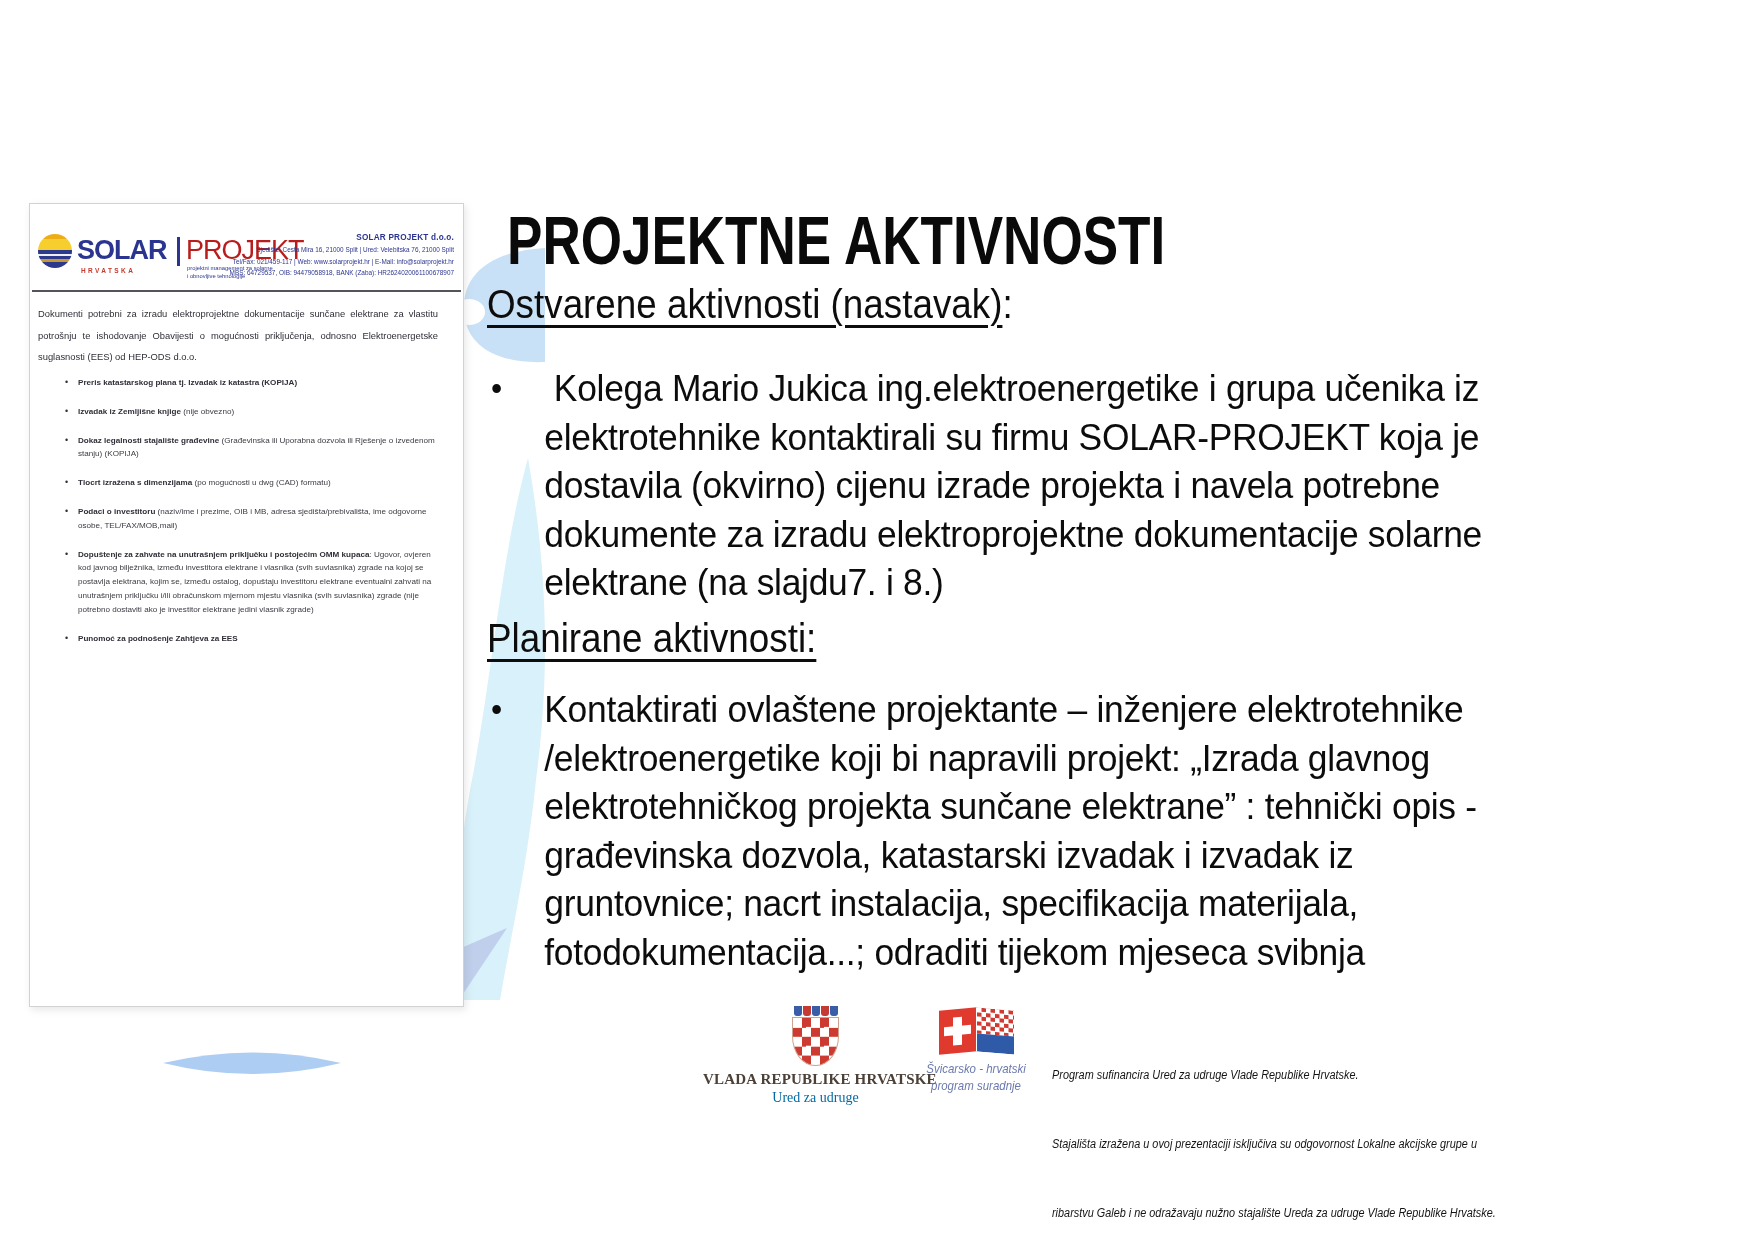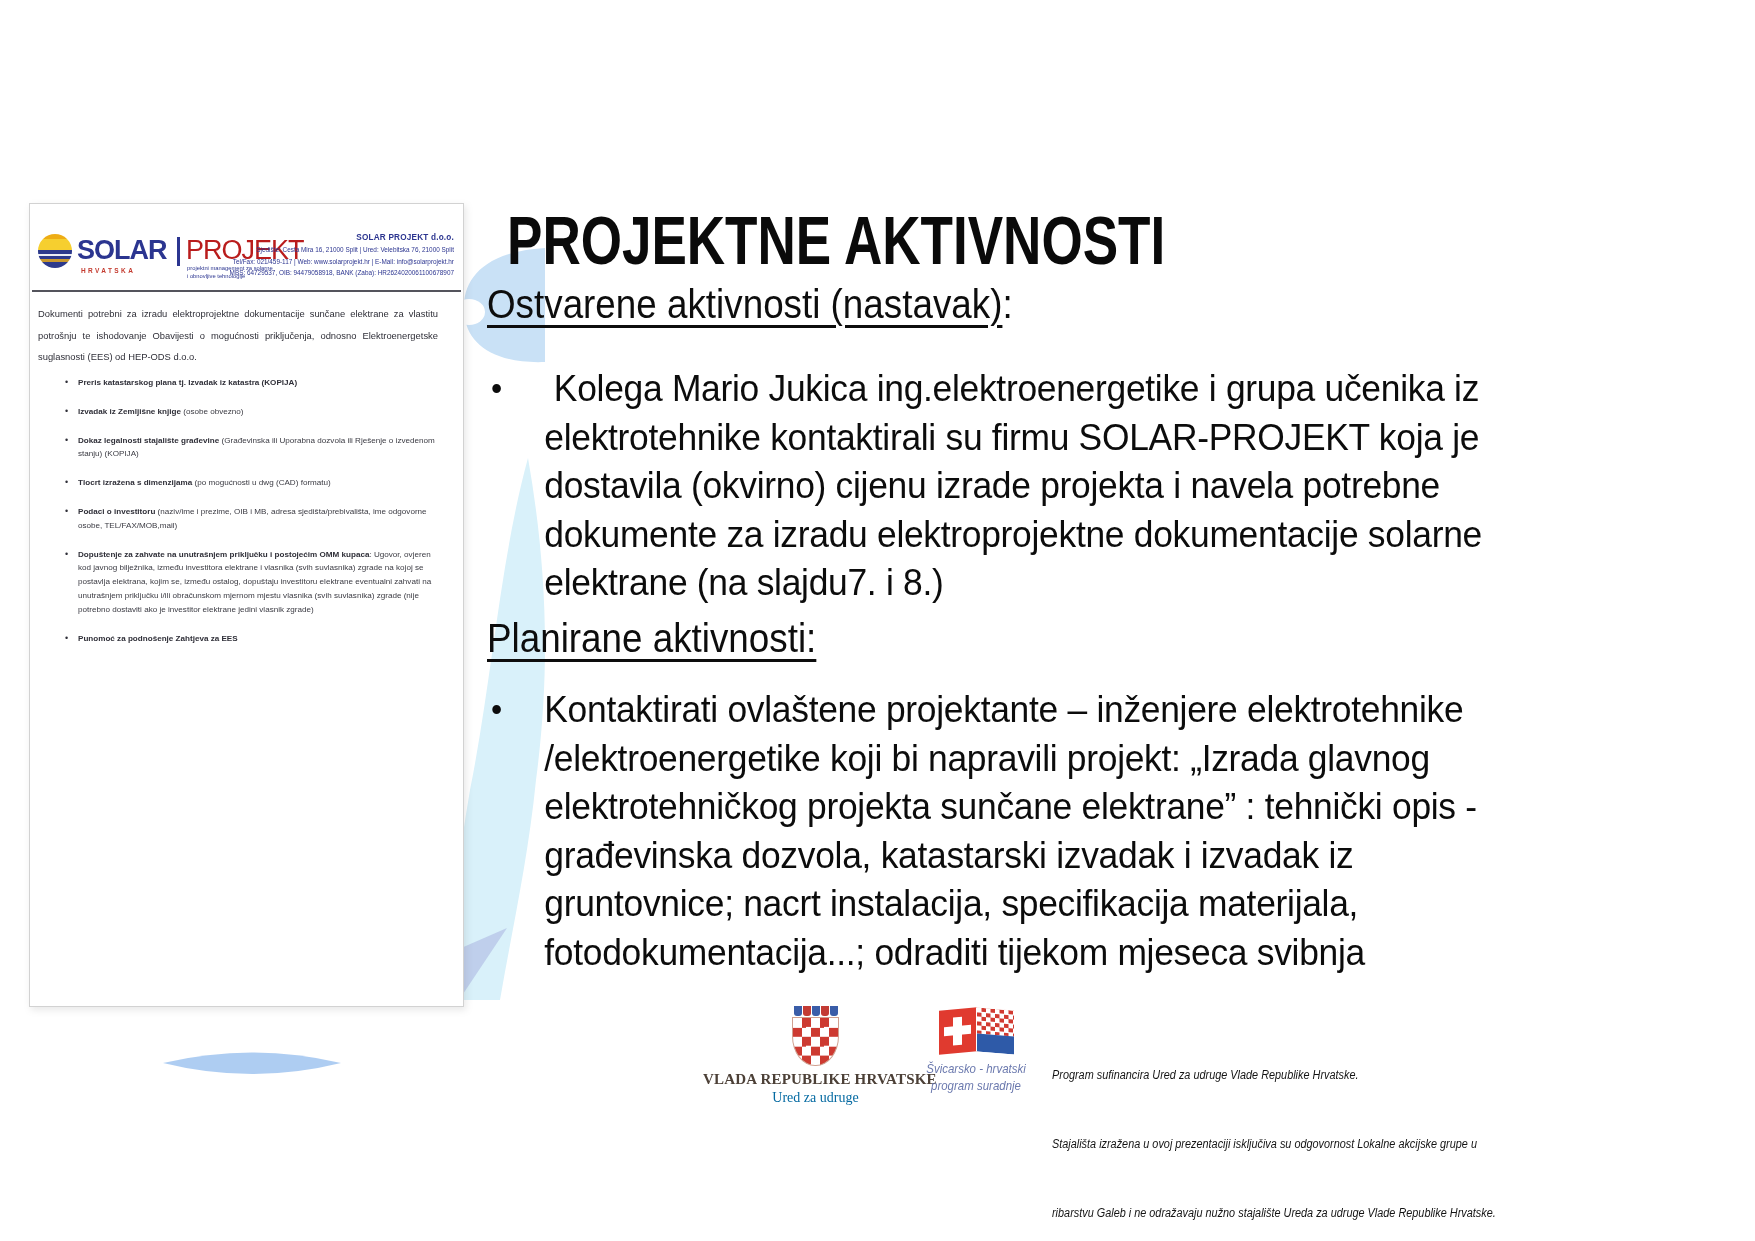--- a/index.html
+++ b/index.html
@@ -91,21 +91,21 @@
     <div class="doc-contact">
       <div class="co">SOLAR PROJEKT d.o.o.</div>
       <div>Sjedište: Cesta Mira 16, 21000 Split | Ured: Velebitska 76, 21000 Split</div>
       <div>Tel/Fax: 021/459-117 | Web: www.solarprojekt.hr | E-Mail: info@solarprojekt.hr</div>
       <div>MBS: 64729537, OIB: 94479058918, BANK (Zaba): HR2624020061100678907</div>
     </div>
     <div class="doc-rule"></div>
     <div class="doc-intro">Dokumenti potrebni za izradu elektroprojektne dokumentacije sunčane elektrane za vlastitu potrošnju te ishodovanje Obavijesti o mogućnosti priključenja, odnosno Elektroenergetske suglasnosti (EES) od HEP-ODS  d.o.o.</div>
     <ul class="doc-bullets">
       <li><span class="dm">•</span><span class="b">Preris katastarskog plana tj. Izvadak iz katastra (KOPIJA)</span><span></span></li>
-      <li><span class="dm">•</span><span class="b">Izvadak iz Zemljišne knjige</span><span> (osobe obvezno)</span></li>
+      <li><span class="dm">•</span><span class="b">Izvadak iz Zemljišne knjige</span><span> (nije obvezno)</span></li>
       <li><span class="dm">•</span><span class="b">Dokaz legalnosti stajalište građevine</span><span> (Građevinska ili Uporabna dozvola ili Rješenje o izvedenom stanju) (KOPIJA)</span></li>
       <li><span class="dm">•</span><span class="b">Tlocrt izražena s dimenzijama</span><span> (po mogućnosti u dwg (CAD) formatu)</span></li>
       <li><span class="dm">•</span><span class="b">Podaci o investitoru</span><span> (naziv/ime i prezime, OIB i MB, adresa sjedišta/prebivališta, ime odgovorne osobe, TEL/FAX/MOB,mail)</span></li>
       <li><span class="dm">•</span><span class="b">Dopuštenje za zahvate na unutrašnjem priključku i postojećim OMM kupaca</span><span>: Ugovor, ovjeren kod javnog bilježnika, između investitora elektrane i vlasnika (svih suvlasnika) zgrade na kojoj se postavlja elektrana, kojim se, između ostalog, dopuštaju investitoru elektrane eventualni zahvati na unutrašnjem priključku i/ili obračunskom mjernom mjestu vlasnika (svih suvlasnika) zgrade (nije potrebno dostaviti ako je investitor elektrane jedini vlasnik zgrade)</span></li>
       <li><span class="dm">•</span><span class="b">Punomoć za podnošenje Zahtjeva za EES</span><span></span></li>
     </ul>
   </div>
 
   <div class="slide-title">PROJEKTNE AKTIVNOSTI</div>
 

